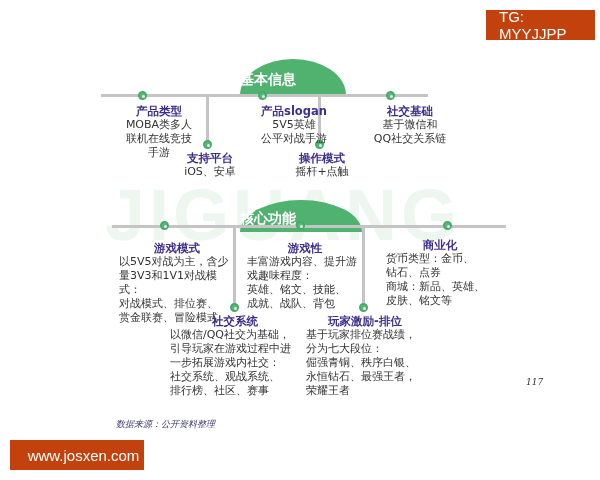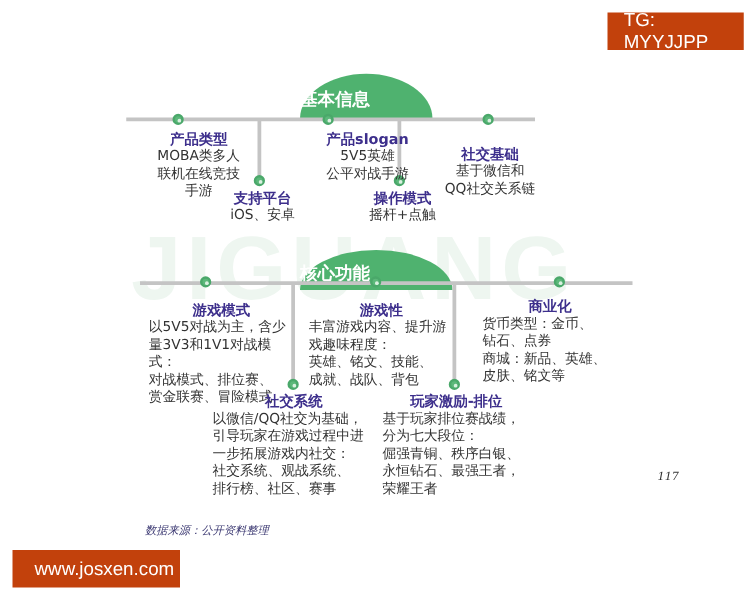--- a/index.html
+++ b/index.html
@@ -63,21 +63,21 @@
 <div class="block center" style="left:121px;top:104px;width:76px;">
   <div class="title">产品类型</div>
   <div>MOBA类多人</div>
   <div>联机在线竞技手游</div>
 </div>
 <div class="block center" style="left:222px;top:104px;width:78px;margin-left:33px;">
   <div class="title">产品slogan</div>
   <div>5V5英雄</div>
   <div>公平对战手游</div>
 </div>
-<div class="block center" style="left:350px;top:104px;width:84px;margin-top:12px;">
+<div class="block center" style="left:368px;top:104px;width:84px;">
   <div class="title">社交基础</div>
   <div>基于微信和</div>
   <div>QQ社交关系链</div>
 </div>
 <div class="block center" style="left:180px;top:151px;width:60px;">
   <div class="title">支持平台</div>
   <div>iOS、安卓</div>
 </div>
 <div class="block center" style="left:292px;top:151px;width:60px;">
   <div class="title">操作模式</div>

